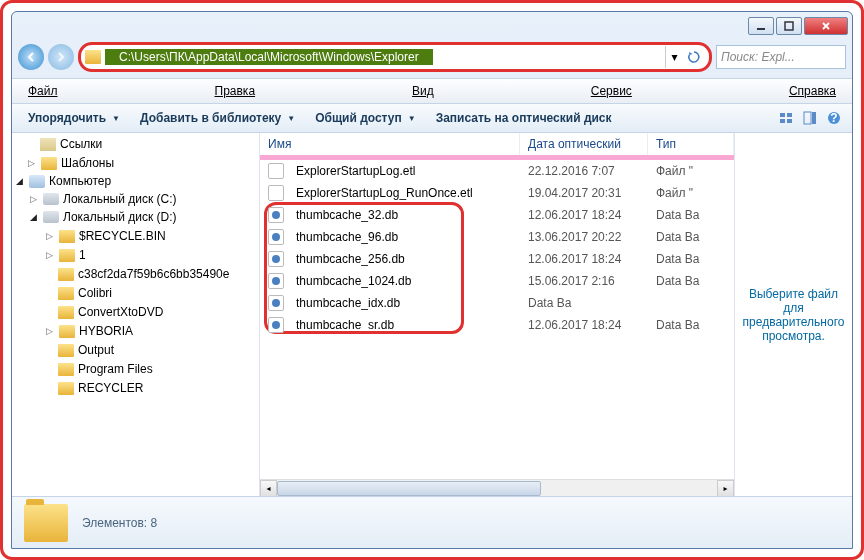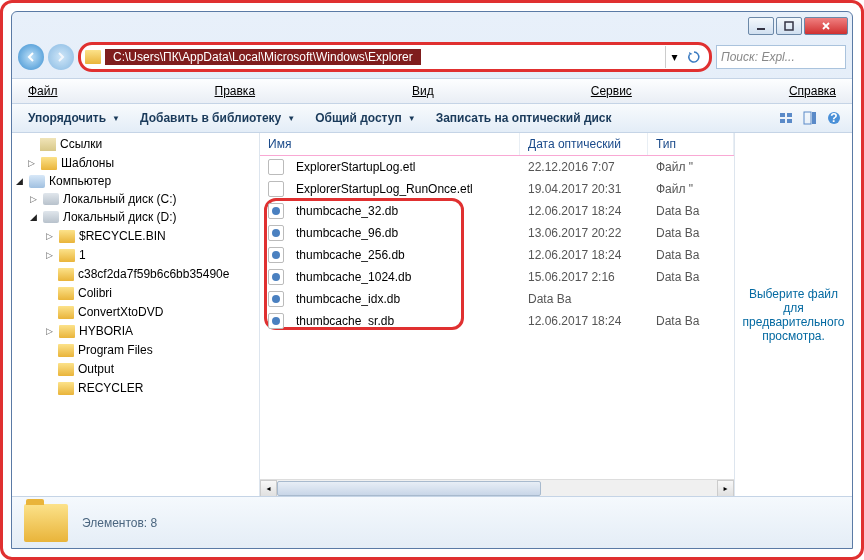--- a/index.html
+++ b/index.html
@@ -10,21 +10,21 @@
 .win-btn { width: 26px; height: 18px; border: 1px solid #6b88a8; border-radius: 2px; background: linear-gradient(#f4f8fc, #d0dff0); display: flex; align-items: center; justify-content: center; cursor: pointer; }
 .win-btn.close { background: linear-gradient(#f08080, #d03030); color: #fff; width: 44px; }
 .win-btn svg { width: 10px; height: 10px; }
 .nav-row { display: flex; align-items: center; gap: 4px; padding: 2px 6px 6px 6px; }
 .nav-back, .nav-forward { width: 26px; height: 26px; border-radius: 50%; background: radial-gradient(#bde0f8, #3a8ed0); display: flex; align-items: center; justify-content: center; cursor: pointer; }
 .nav-forward { opacity: 0.55; }
 .nav-back svg, .nav-forward svg { width: 12px; height: 12px; fill: #fff; }
 .address-wrap { flex: 1; display: flex; align-items: center; border: 3px solid #e03030; border-radius: 14px; padding: 2px 4px; background: #fff; height: 30px; }
 .address-bar { flex: 1; display: flex; align-items: center; gap: 4px; }
 .folder-icon { width: 16px; height: 14px; background: linear-gradient(#fce28a, #e9b43a); border-radius: 1px; }
-.address-text { background: #7f1d1d; color: #fff; padding: 1px 8px; }
+.address-text { background: #4d7c0f; color: #fff; padding: 1px 14px; }
 .address-arrow { width: 18px; height: 22px; border-left: 1px solid #ccc; display: flex; align-items: center; justify-content: center; cursor: pointer; }
 .refresh-btn { width: 22px; height: 22px; display: flex; align-items: center; justify-content: center; cursor: pointer; }
 .search-box { width: 130px; height: 24px; border: 1px solid #aac3dd; background: #fff; display: flex; align-items: center; padding: 0 4px; color: #888; font-style: italic; }
 .menubar { background: linear-gradient(#fdfeff, #e9eef5); border-top: 1px solid #c5d4e6; border-bottom: 1px solid #c5d4e6; padding: 3px 10px; display: flex; gap: 13px; justify-content: space-between; }
 .menubar span { padding: 2px 6px; cursor: pointer; }
 .menubar span u { text-decoration: underline; }
 .toolbar { background: linear-gradient(#f8fbfd, #e3edf7); border-bottom: 1px solid #c5d4e6; padding: 4px 8px; display: flex; align-items: center; gap: 4px; font-weight: bold; }
 .tool-btn { padding: 3px 8px; display: flex; align-items: center; gap: 4px; cursor: pointer; color: #1a3a5a; border-radius: 2px; }
 .tool-btn .drop { font-size: 8px; margin-left: 2px; }
 .tool-spacer { flex: 1; }
@@ -34,21 +34,21 @@
 .tree-item { display: flex; align-items: center; gap: 4px; padding: 2px 4px; cursor: pointer; white-space: nowrap; }
 .expander { width: 11px; height: 11px; display: flex; align-items: center; justify-content: center; font-size: 9px; color: #666; }
 .expander.open { color: #222; }
 .t-icon { width: 16px; height: 16px; display: inline-block; }
 .t-folder { background: linear-gradient(#fce28a, #e9b43a); border-radius: 1px; height: 13px; margin-top: 2px; }
 .t-drive { background: linear-gradient(#e0e6ec, #b8c2cc); border-radius: 2px; height: 12px; }
 .t-comp { background: linear-gradient(#d8e8f8, #a0c0e0); border-radius: 2px; height: 13px; }
 .t-link { background: linear-gradient(#f0e4b8, #d8c888); height: 13px; }
 .main-panel { flex: 1; display: flex; overflow: hidden; }
 .file-list { flex: 1; overflow: hidden; display: flex; flex-direction: column; }
-.list-header { display: flex; border-bottom: 1px solid #f9a8d4; background: #fff; }
+.list-header { display: flex; border-bottom: 5px solid #f9a8d4; background: #fff; }
 .col-head { padding: 4px 8px; color: #1a4a8a; border-right: 1px solid #e8eef4; cursor: pointer; }
 .col-name { width: 260px; }
 .col-date { width: 128px; }
 .col-type { flex: 1; }
 .list-body { flex: 1; overflow: hidden; position: relative; }
 .file-row { display: flex; align-items: center; padding: 2px 0; }
 .file-row .cell { padding: 1px 8px; overflow: hidden; white-space: nowrap; text-overflow: clip; }
 .file-row .c-name { width: 260px; display: flex; align-items: center; gap: 12px; }
 .file-row .c-date { width: 128px; color: #555; }
 .file-row .c-type { flex: 1; color: #555; }
@@ -213,25 +213,25 @@
             <span class="t-icon t-folder"></span>
             <span>ConvertXtoDVD</span>
           </div>
       <div class="tree-item" style="padding-left:32px">
             <span class="expander">▷</span>
             <span class="t-icon t-folder"></span>
             <span>HYBORIA</span>
           </div>
       <div class="tree-item" style="padding-left:46px">
             <span class="t-icon t-folder"></span>
+            <span>Output</span>
+          </div>
+      <div class="tree-item" style="padding-left:46px">
+            <span class="t-icon t-folder"></span>
             <span>Program Files</span>
-          </div>
-      <div class="tree-item" style="padding-left:46px">
-            <span class="t-icon t-folder"></span>
-            <span>Output</span>
           </div>
       <div class="tree-item" style="padding-left:46px">
             <span class="t-icon t-folder"></span>
             <span>RECYCLER</span>
           </div>
     </div>
 
     <div class="main-panel">
       <div class="file-list">
         <div class="list-header">

